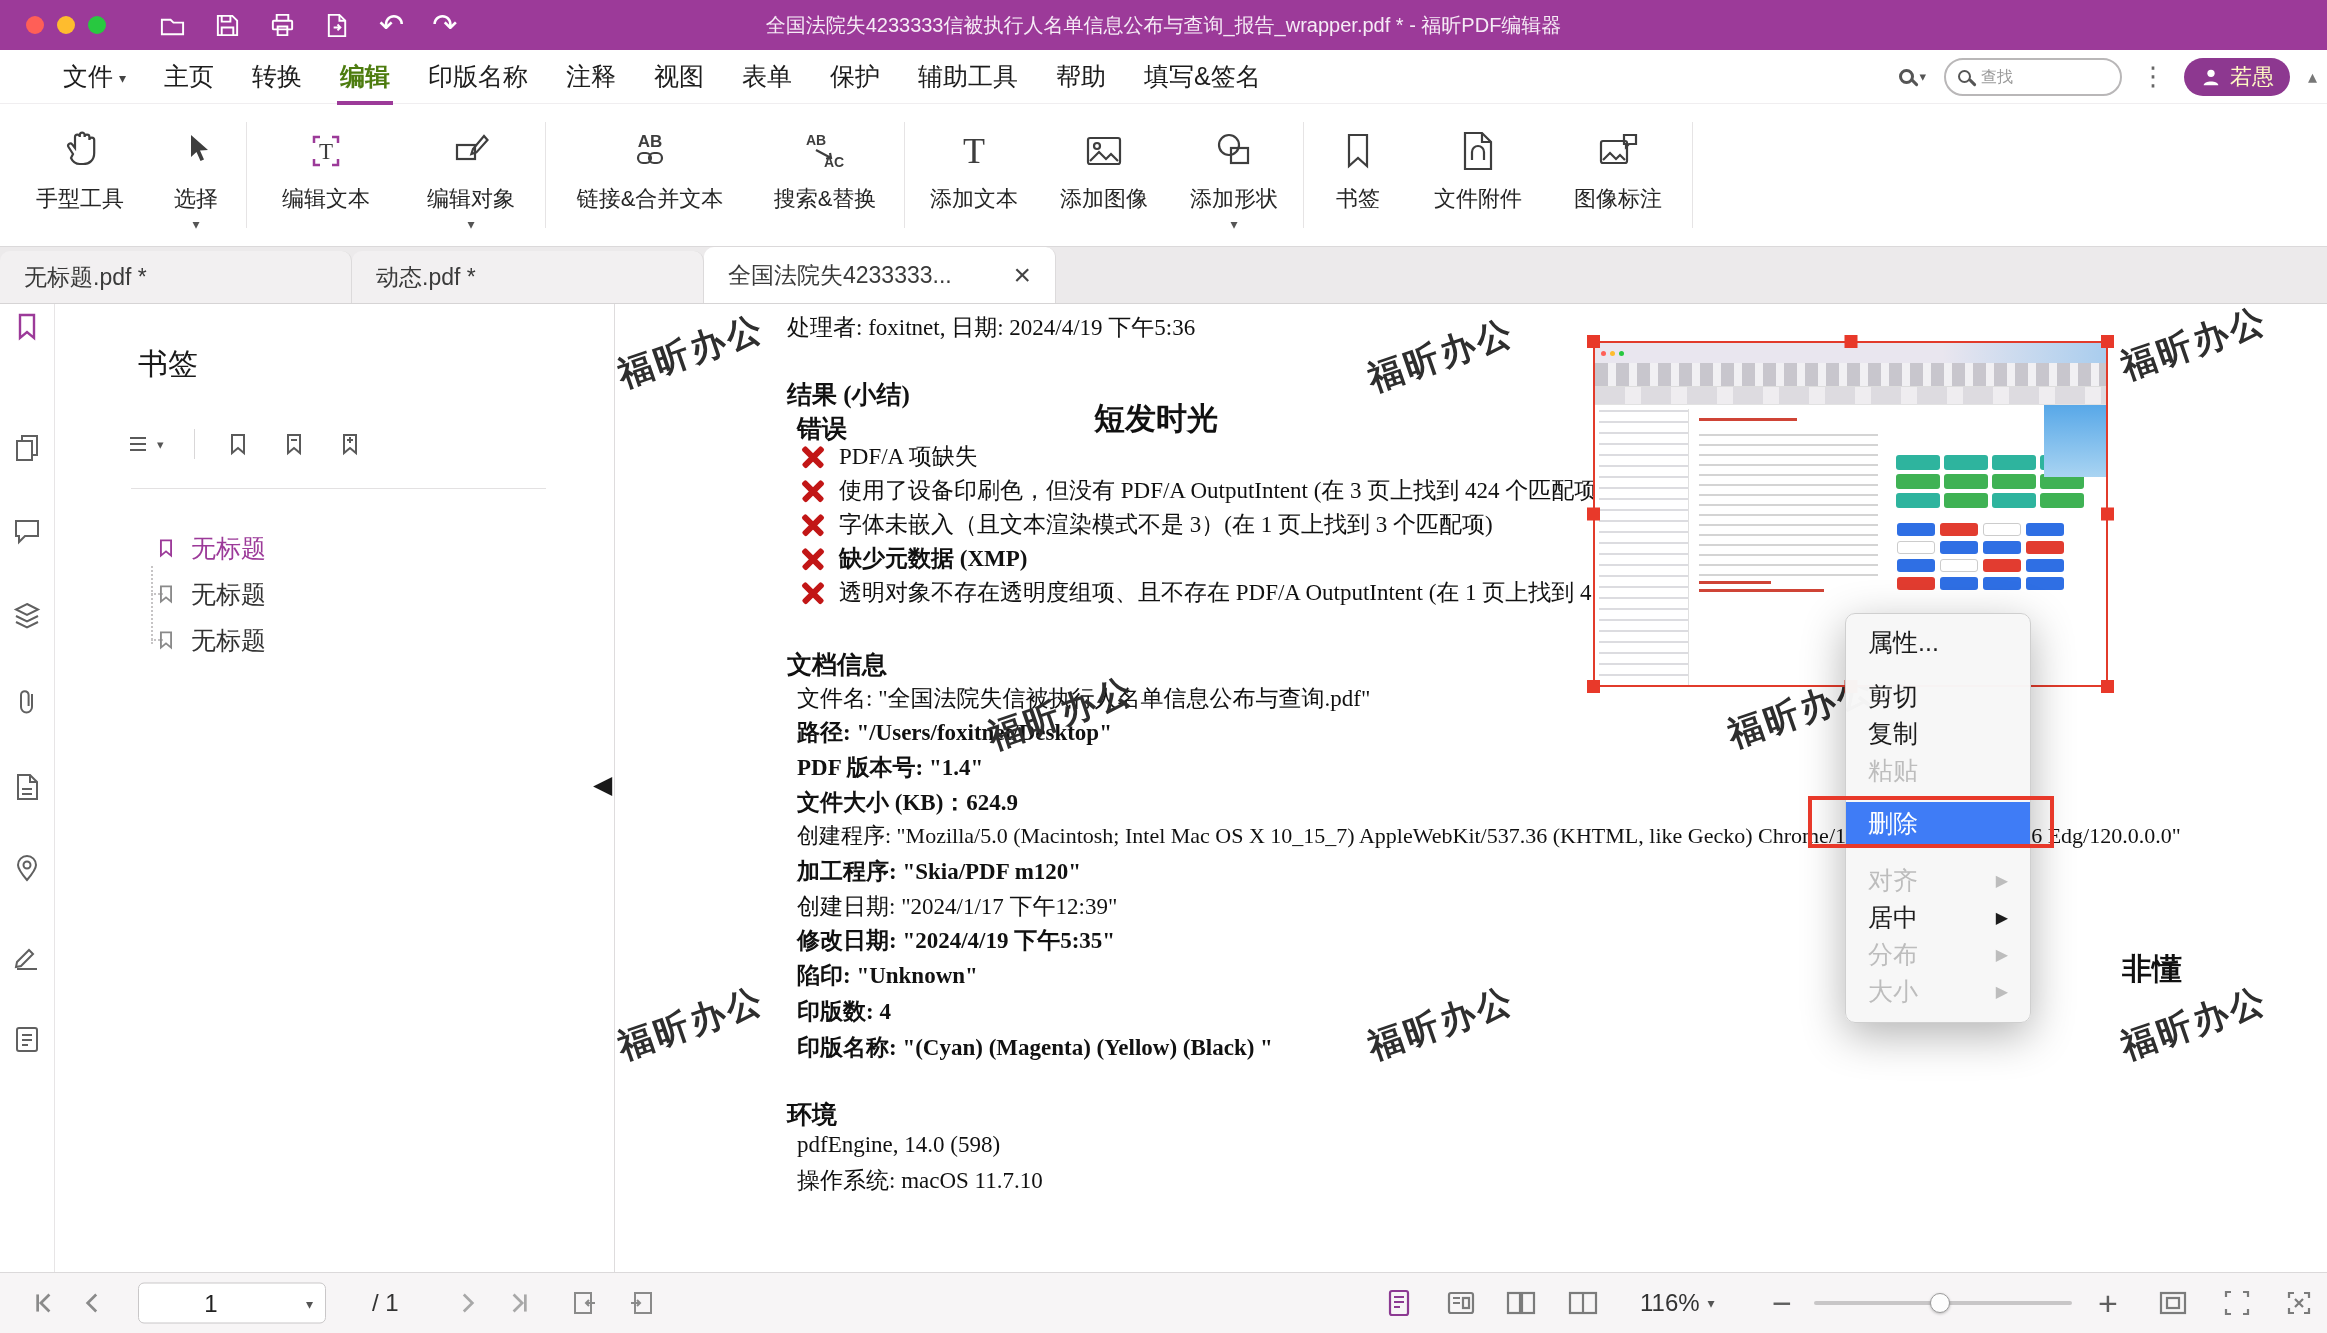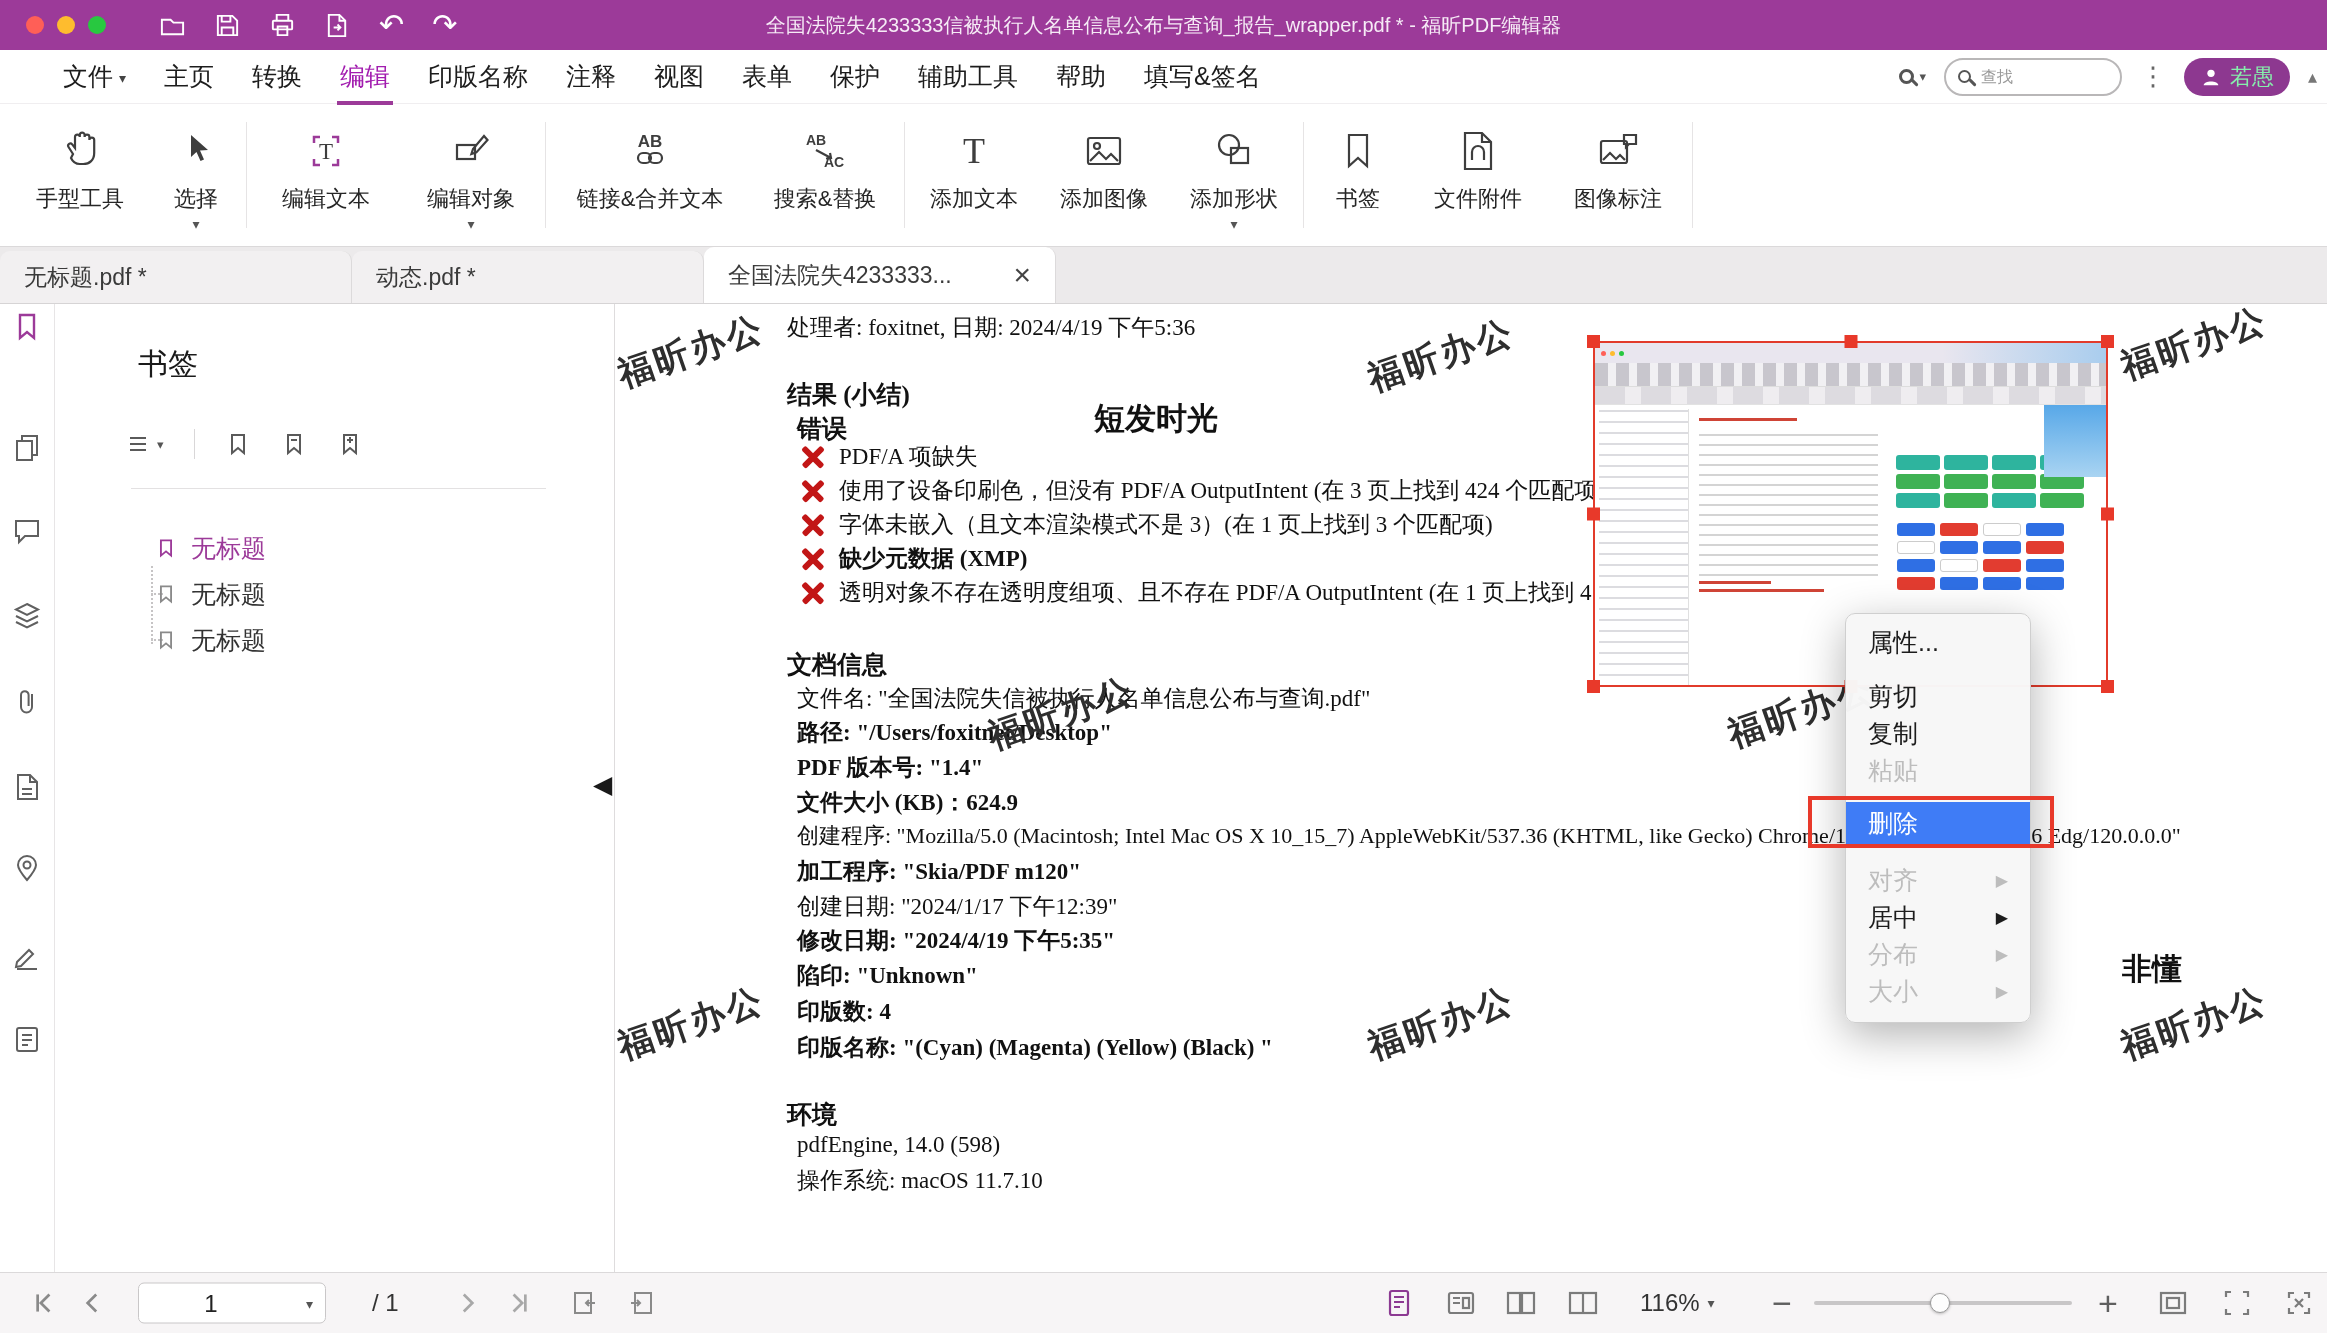--- a/index.html
+++ b/index.html
@@ -11,30 +11,30 @@
 .tl{width:18px;height:18px;border-radius:50%;margin-right:13px}
 .tl.red{background:#ff5f57}.tl.yellow{background:#febc2e}.tl.green{background:#28c840}
 .tb-icons{display:flex;align-items:center;gap:28px;margin-left:40px;color:#fff}
 .tb-glyph{font-size:30px;line-height:1;color:#fff}
 .tb-title{position:absolute;left:50%;transform:translateX(-50%);color:#f6ebf6;font-size:20px;white-space:nowrap}
 
 .menubar{position:absolute;left:0;top:50px;width:2327px;height:54px;background:#fff;border-bottom:1px solid #f0eef0;display:flex;align-items:center;z-index:19}
 .menu-items{display:flex;margin-left:44px}
 .mi{font-size:25px;color:#1c1c1c;padding:6px 19px;position:relative;white-space:nowrap}
 .mi .mcaret{font-size:14px;color:#444;margin-left:6px;vertical-align:middle}
-.mi.active{color:#a21caf;font-weight:normal}
+.mi.active{color:#4d7c0f;font-weight:bold}
 .mi.active::after{content:"";position:absolute;left:16px;right:16px;bottom:-6px;height:4px;background:#9c3a99}
 .menu-right{position:absolute;right:10px;top:50%;transform:translateY(-50%);display:flex;align-items:center;gap:18px}
 .mag{width:15px;height:15px;border:3px solid #555;border-radius:50%;position:relative;display:inline-block}
 .mag::after{content:"";position:absolute;width:9px;height:3px;background:#555;transform:rotate(45deg);right:-8px;bottom:-3px;border-radius:2px}
 .search-box{width:178px;height:38px;border:2px solid #b9b7b8;border-radius:19px;display:flex;align-items:center;padding:0 12px;gap:10px;background:#fff}
 .search-box input{border:none;outline:none;width:110px;font-size:16px;color:#701a75;font-family:Liberation Sans, sans-serif}
 .search-box input::placeholder{color:#9a9a9a}
 .dots{font-size:26px;color:#666}
-.user-pill{height:38px;background:#8d3890;border-radius:19px;display:flex;align-items:center;padding:0 16px;gap:8px;color:#86efac;font-size:22px}
+.user-pill{height:38px;background:#8d3890;border-radius:19px;display:flex;align-items:center;padding:0 16px;gap:8px;color:#fef9c3;font-size:22px}
 .collapse-up{font-size:18px;color:#777}
 
 .ribbon{position:absolute;left:0;top:104px;width:2327px;height:143px;background:#fff;border-bottom:1px solid #dbd9da;display:flex;align-items:stretch;padding-left:10px;z-index:18}
 .ritem{display:flex;flex-direction:column;align-items:center;padding-top:16px}
 .ritem.selected{background:#e3e1e2}
 .ricon{height:62px;display:flex;align-items:center;justify-content:center}
 .rlabel{font-size:22px;color:#262626;margin-top:2px;white-space:nowrap}
 .rcaret{font-size:14px;color:#555;margin-top:3px;line-height:1}
 .rsep{width:1px;background:#e6e4e5;margin:18px 4px}
 

